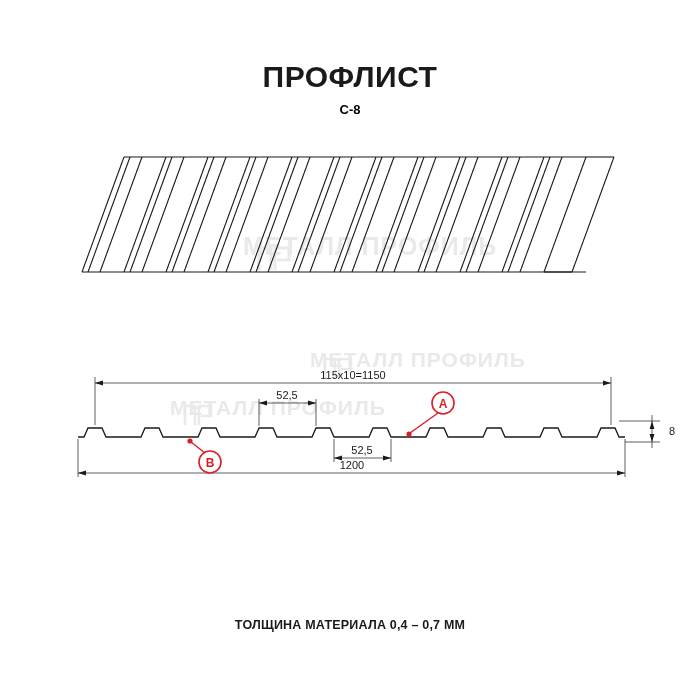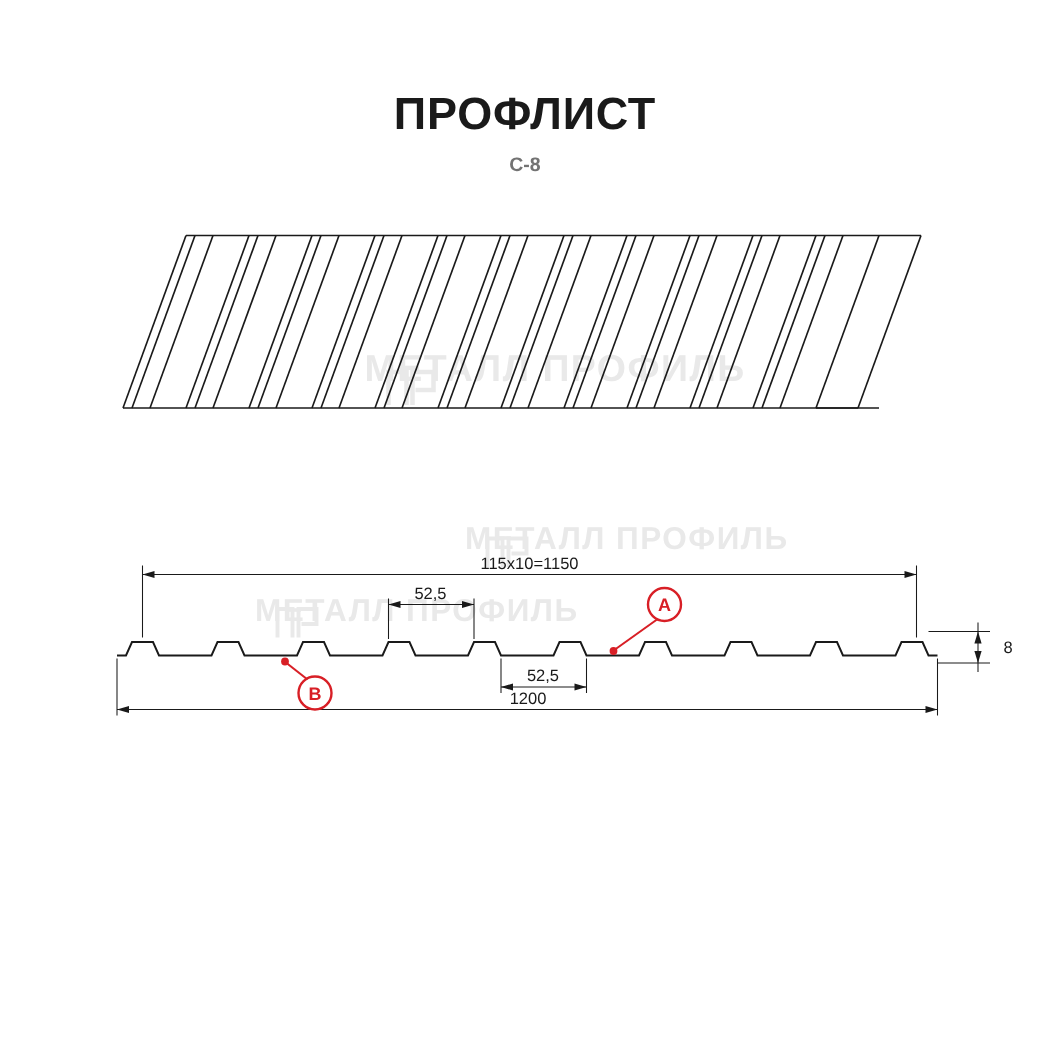--- a/index.html
+++ b/index.html
@@ -33,21 +33,21 @@
     color: #1a1a1a;
   }
   .subtitle {
     position: absolute;
     top: 102px;
     left: 0;
     width: 700px;
     text-align: center;
     font-size: 13px;
     font-weight: bold;
-    color: #737373;
+    color: #000000;
   }
   .footer {
     position: absolute;
     top: 618px;
     left: 0;
     width: 700px;
     text-align: center;
     font-size: 12.5px;
     font-weight: bold;
     letter-spacing: 0.2px;
@@ -271,13 +271,14 @@
 
       <g>
         <circle cx="210" cy="107" r="11" fill="#ffffff" stroke="#d81f26" stroke-width="1.6"></circle>
         <text class="callout-letter" x="210" y="111.5" text-anchor="middle">B</text>
         <path d="M205 98 L191 87" fill="none" stroke="#d81f26" stroke-width="1.4"></path>
         <circle cx="190" cy="86" r="2.6" fill="#d81f26" stroke="none"></circle>
       </g>
     </svg>
   </div>
 
+  <div class="footer">ТОЛЩИНА МАТЕРИАЛА 0,4 – 0,7 ММ</div>
 </div>
 
 </body></html>

